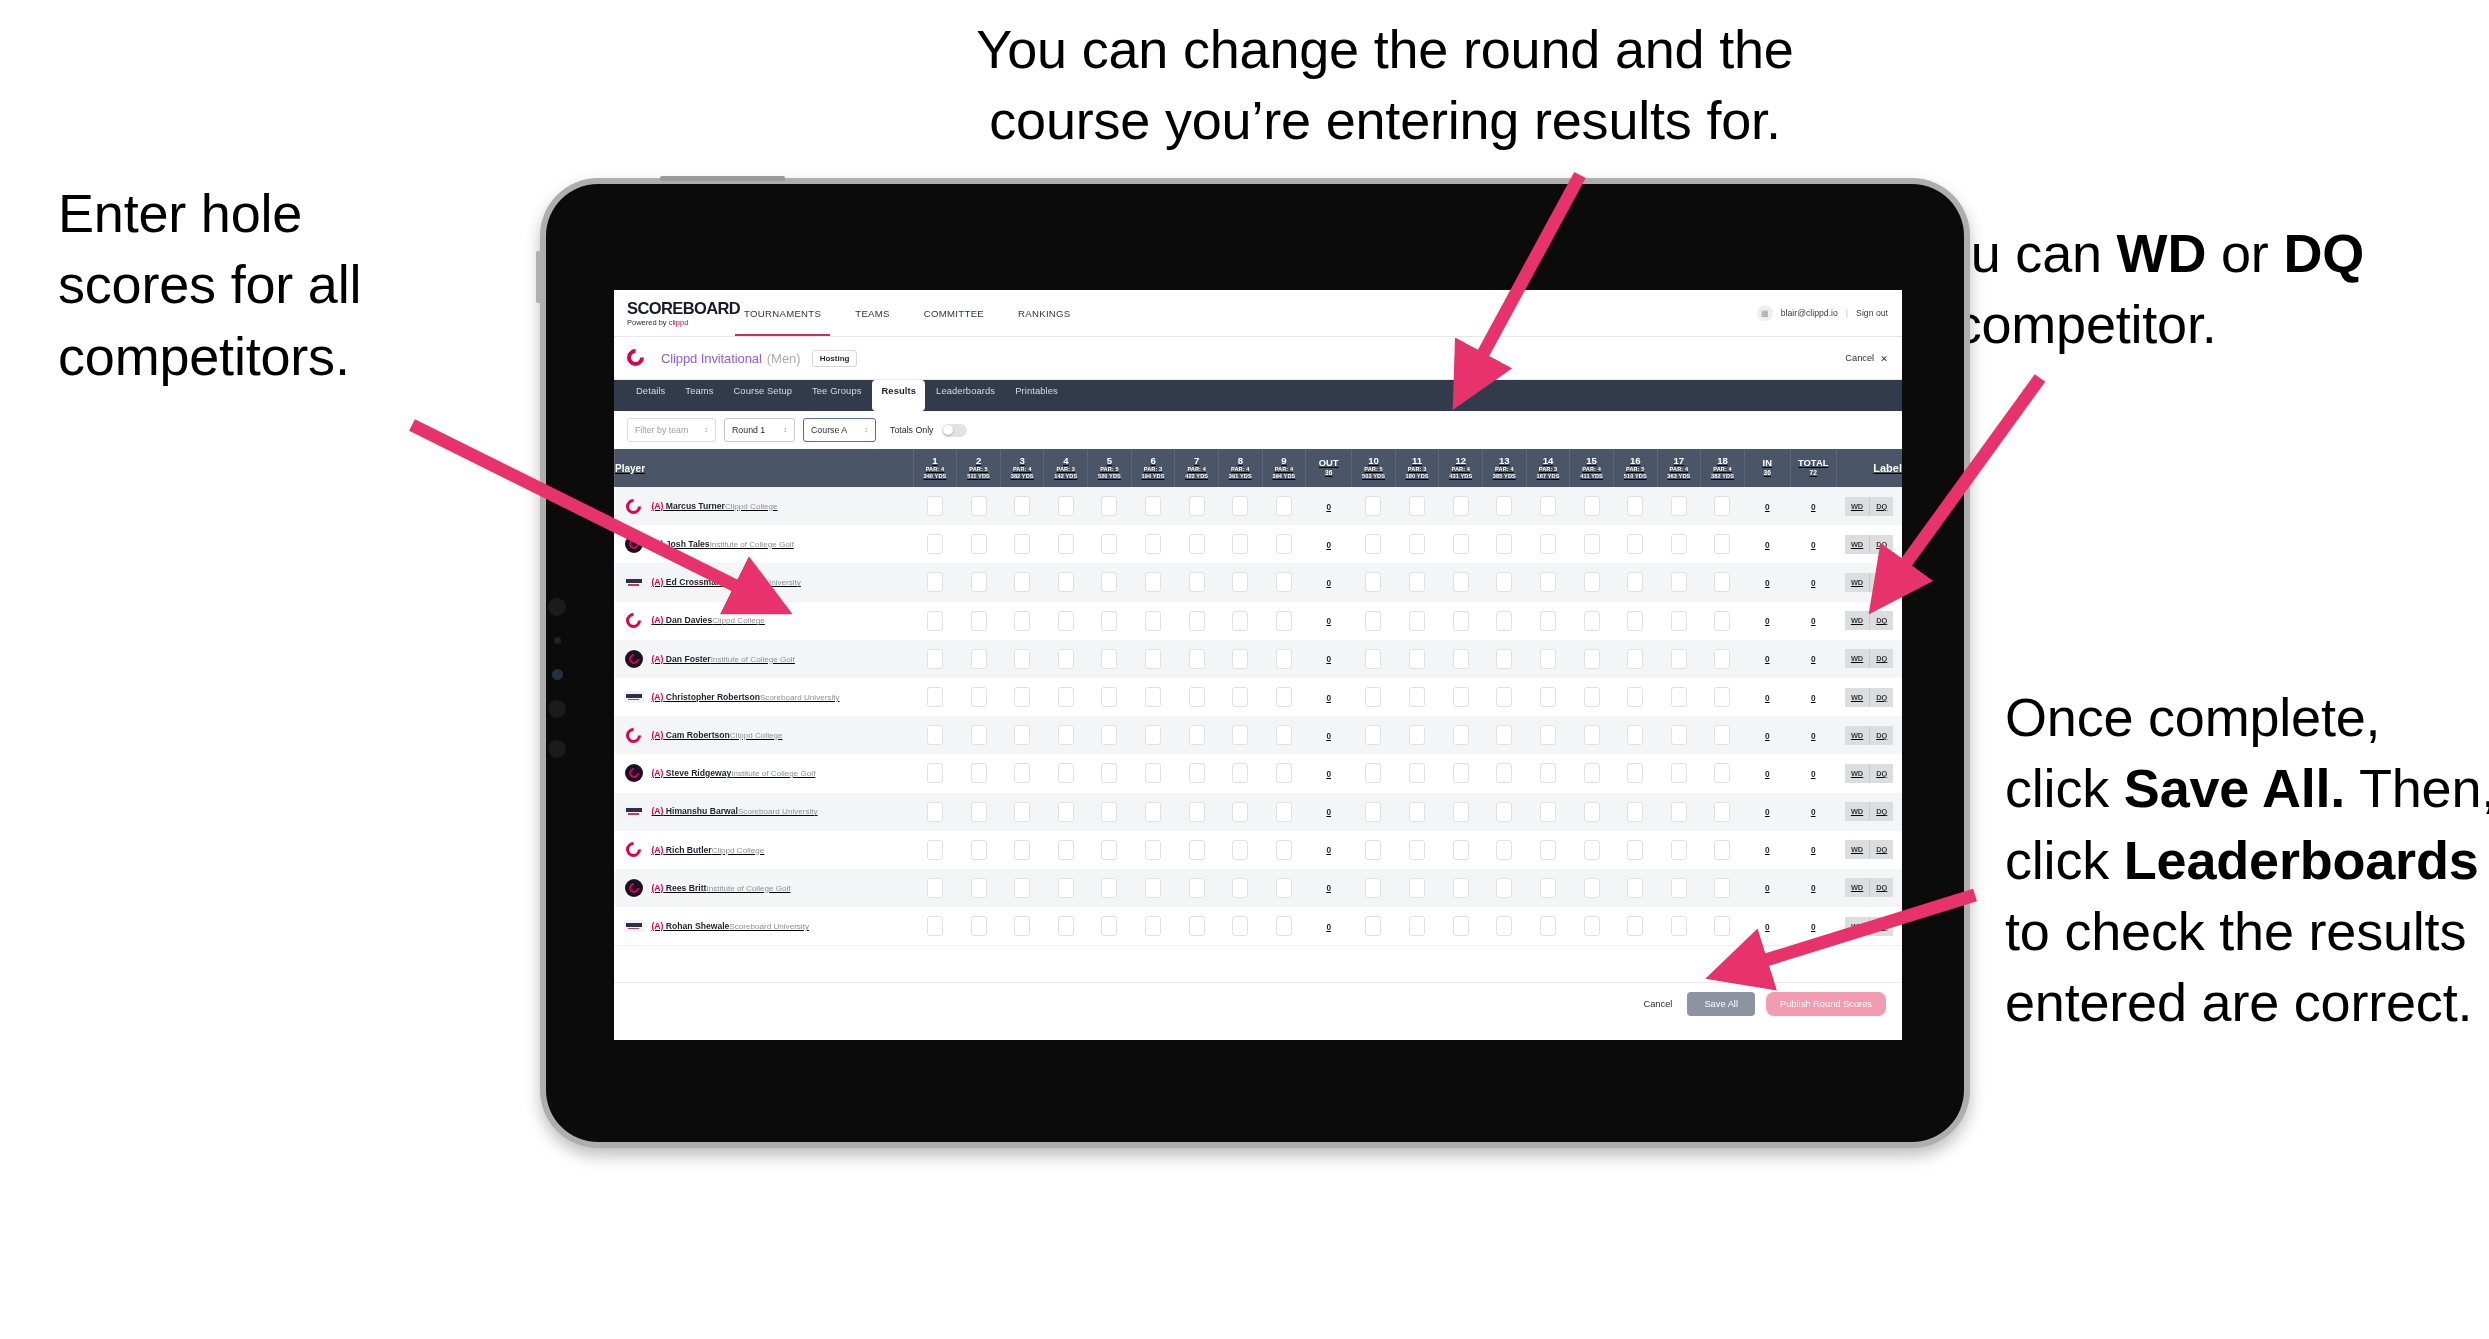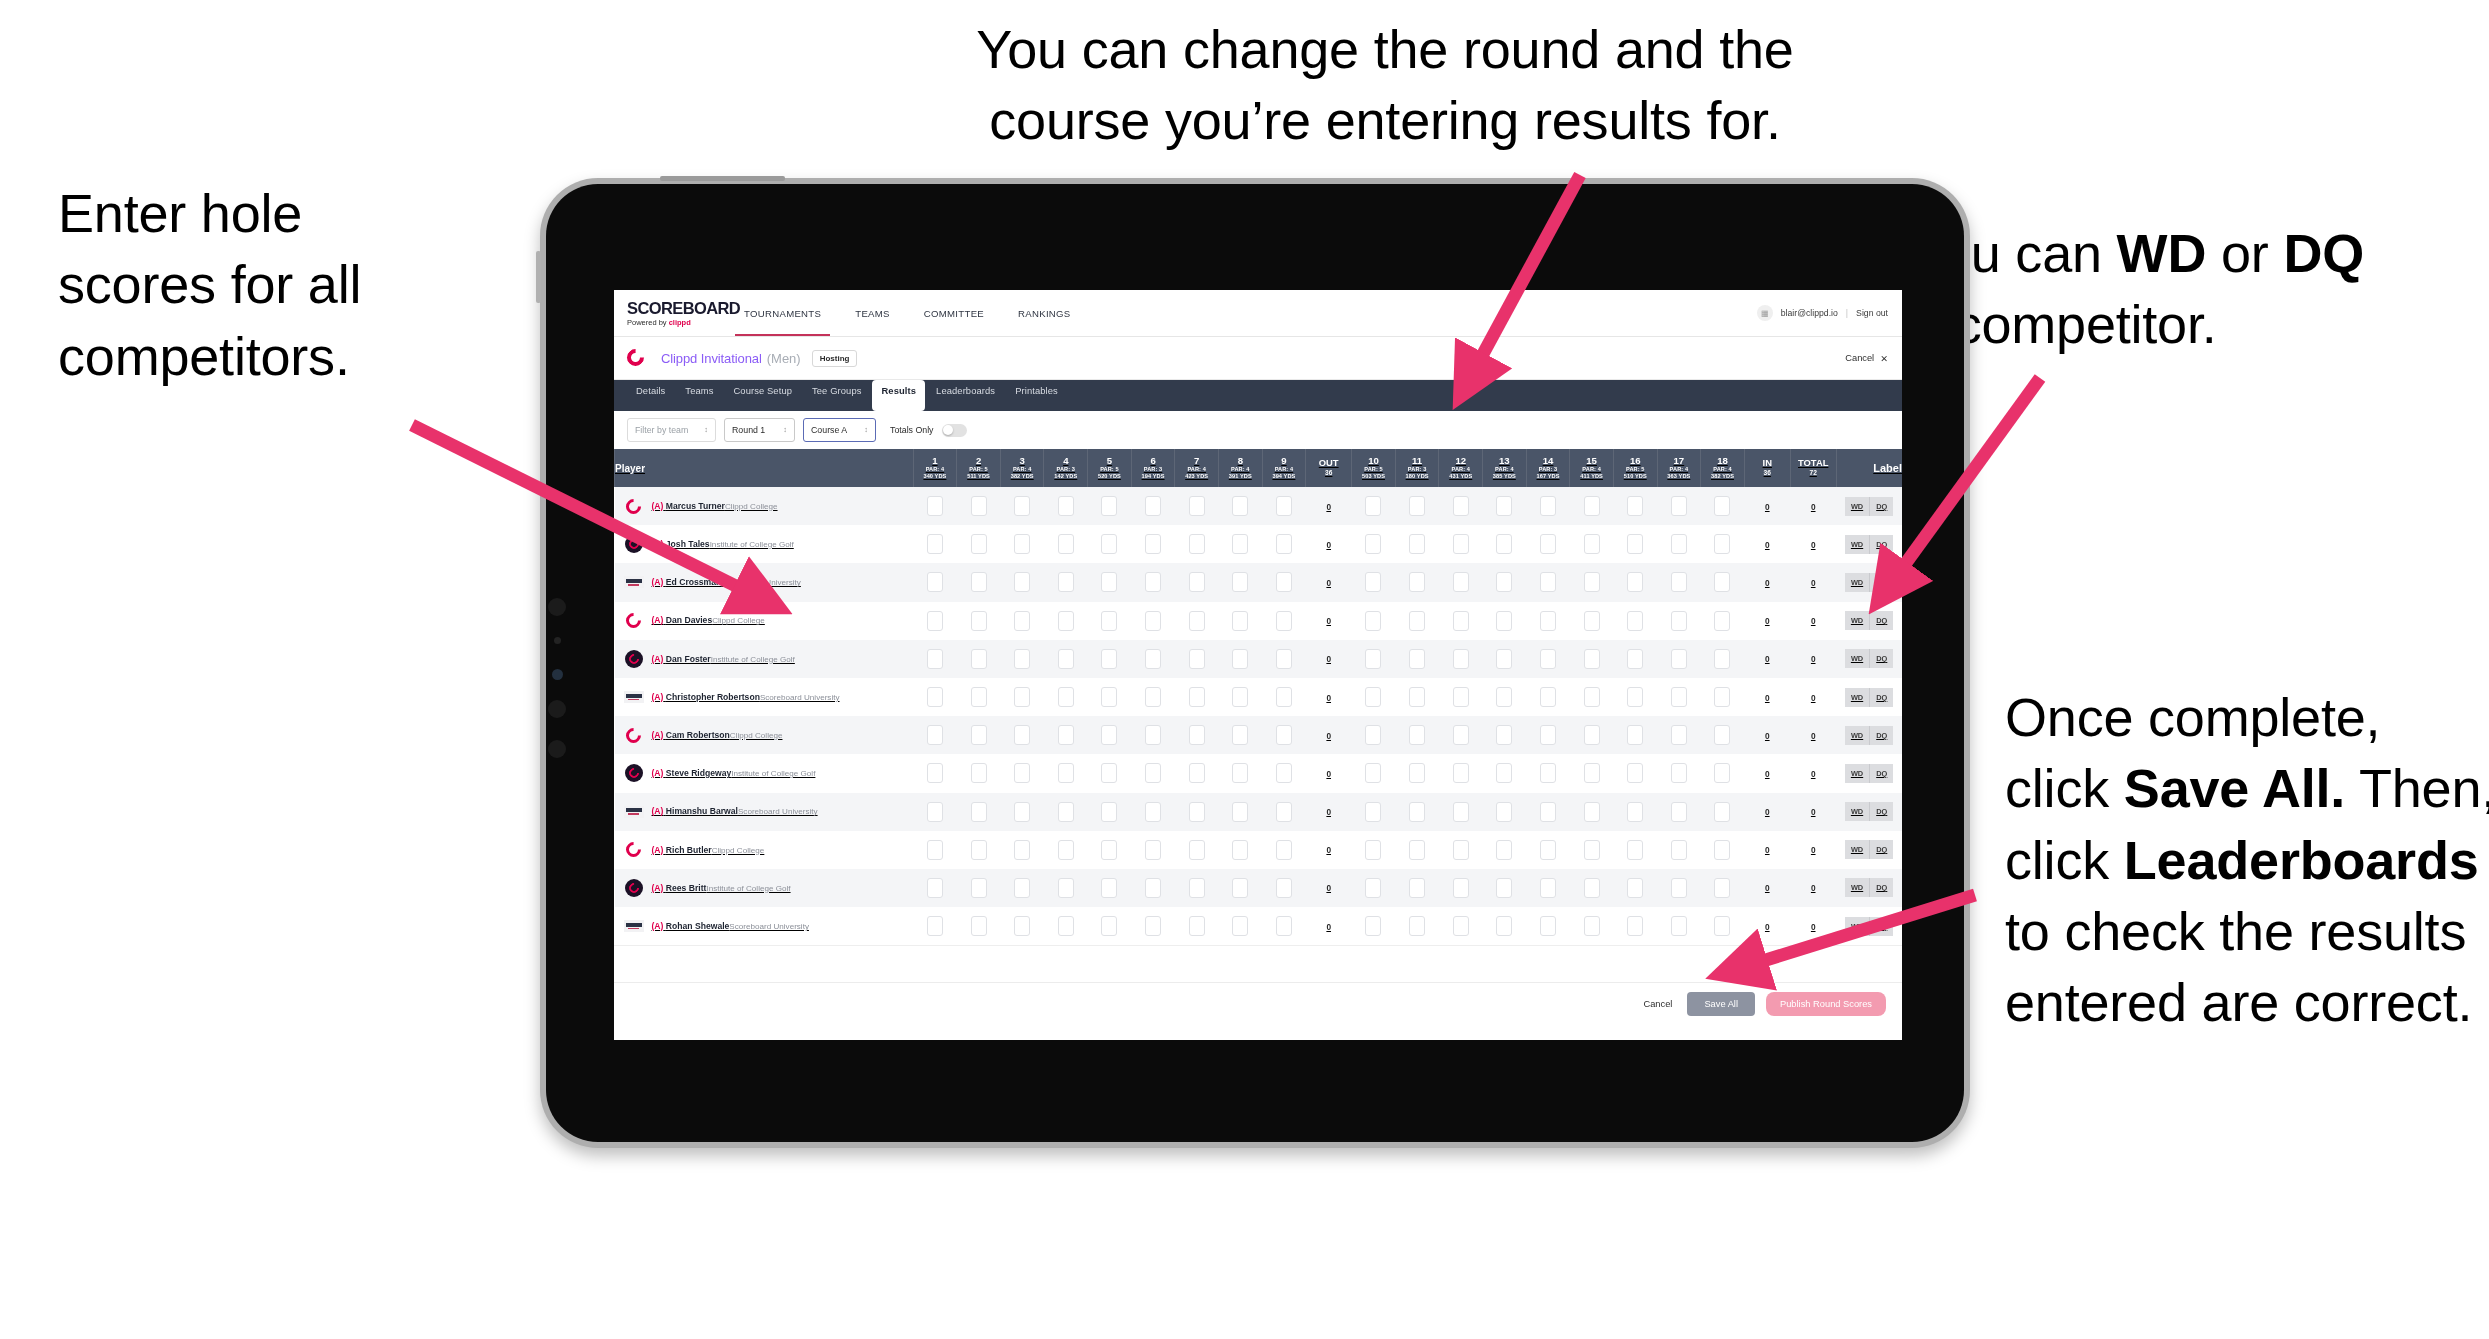--- a/index.html
+++ b/index.html
@@ -75,21 +75,21 @@
     border-bottom:1px solid #e6e6e6;
     display:flex;align-items:stretch;
     position:relative;
   }
   #brand{width:100px;display:flex;flex-direction:column;justify-content:center;padding-left:13px;}
   #brand-main{
     font-size:16.5px;font-weight:bold;color:#1a1a2e;letter-spacing:-0.6px;
     font-family:"Liberation Sans", sans-serif;line-height:1;
   }
   #brand-sub{font-size:7.5px;color:#2b2b2b;margin-top:2px;line-height:1;}
-  #brand-sub .pink{color:#e0004d;font-weight:bold;}
+  #brand-sub .pink{color:#e0004d;font-weight:normal;}
   .topnav-item{
     display:flex;align-items:center;padding:0 17px;
     font-size:9.6px;color:#2f3542;letter-spacing:.3px;
     cursor:pointer;position:relative;
   }
   .topnav-item.active::after{
     content:"";position:absolute;left:8px;right:8px;bottom:0;height:2.5px;background:#c4325a;
   }
   #topnav-right{
     margin-left:auto;display:flex;align-items:center;padding-right:14px;gap:8px;

